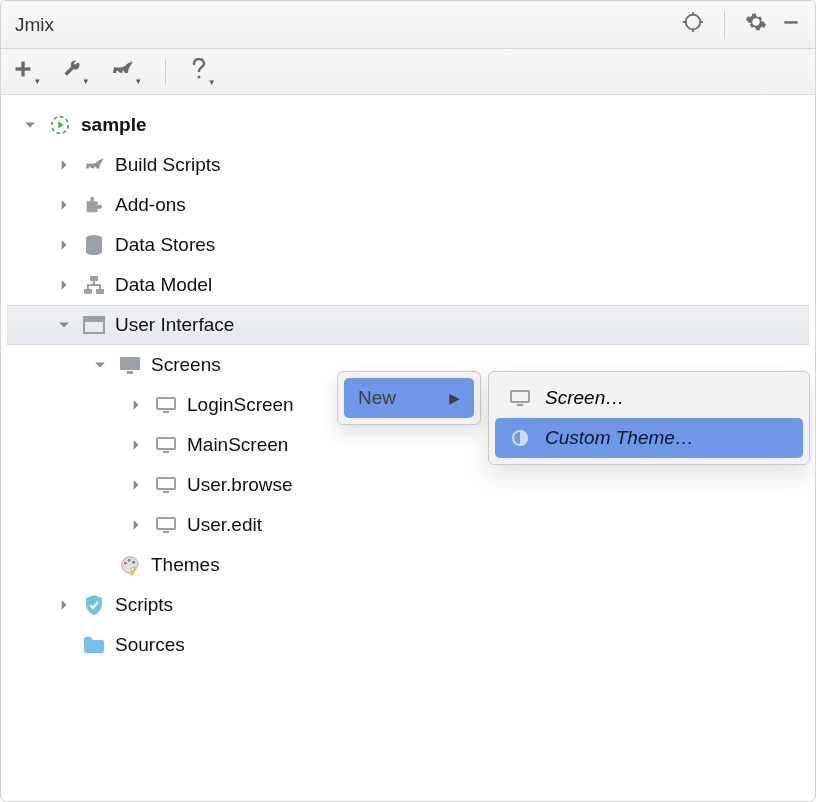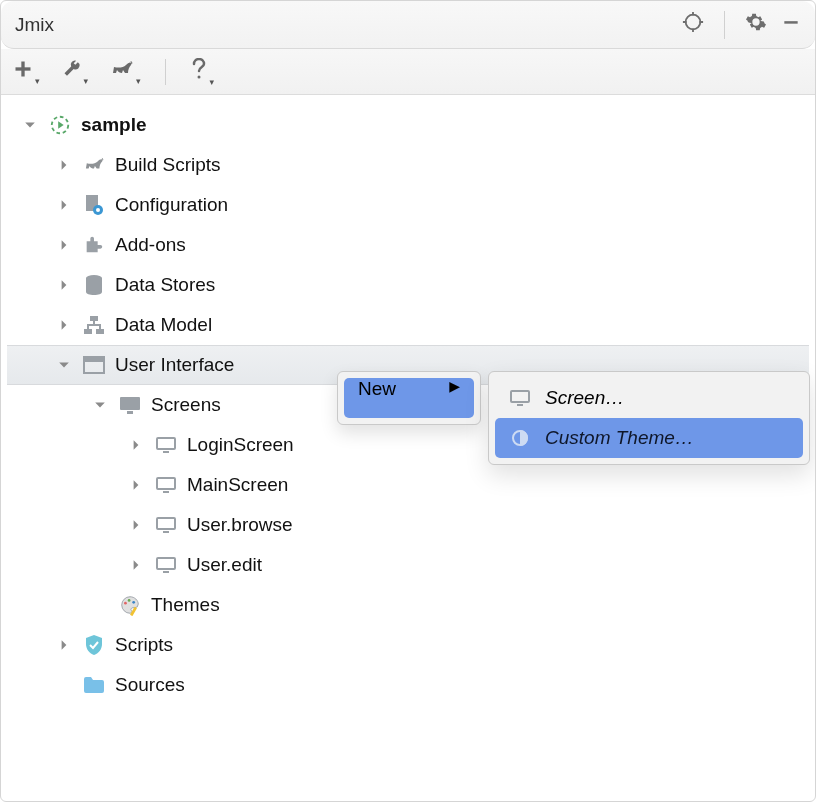--- a/index.html
+++ b/index.html
@@ -14,21 +14,20 @@
   border: 1px solid #d5d5d5;
   border-radius: 6px;
 }
 .titlebar {
   height: 48px;
   background: linear-gradient(#f8f8f8, #f2f2f2);
   border-bottom: 1px solid #d9d9d9;
   display: flex;
   align-items: center;
   padding: 0 14px;
-  border-radius: 13px;
 }
 .titlebar .title { color: #333; font-size: 19px; flex: 1; }
 .titlebar .right { display: flex; align-items: center; gap: 14px; }
 .titlebar .divider { width: 1px; height: 28px; background: #d0d0d0; margin: 0 6px; }
 .titlebar svg { color: #6e6e6e; }
 .toolbar {
   height: 46px;
   background: linear-gradient(#f7f7f7, #f1f1f1);
   border-bottom: 1px solid #dcdcdc;
   display: flex;
@@ -76,25 +75,25 @@
   left: 336px; top: 370px;
   background: #f2f2f2;
   border: 1px solid #c9c9c9;
   border-radius: 6px;
   box-shadow: 0 8px 18px rgba(0,0,0,0.12);
   width: 144px;
   padding: 6px;
   z-index: 10;
 }
 .contextmenu .mitem {
-  display: flex; align-items: flex-start;
+  display: flex; align-items: center;
   height: 40px;
   border-radius: 5px;
   padding: 0 14px;
-  color: #000000;
+  color: #404040;
   background: #6e97e8;
   justify-content: space-between;
 }
 .contextmenu .mitem .mtext { font-size: 19px; }
 .contextmenu .mitem .msub { font-size: 14px; }
 .submenu {
   position: absolute;
   left: 487px; top: 370px;
   background: #f2f2f2;
   border: 1px solid #c9c9c9;
@@ -200,35 +199,20 @@
         </svg>
       </span>
     <span class="node-icon">
         <svg width="22" height="18" viewBox="0 0 24 20" fill="#8f9396">
           <path d="M20 2c2 0 3 2 2 3l-1-1c-1-1-3 0-5 2-3 3-8 3-12 2l-1 6h3l1-3c1 2 3 3 5 3l1-3 2 3h3c0-3 1-6 3-8 1-1 0-4-1-4z"></path>
         </svg>
       </span>
     <span class="label">Build Scripts</span>
   </div>
 
-  <div class="row" style="padding-left:48px">
-    <span class="arrow">
-        <svg viewBox="0 0 10 10" fill="#8a8a8a">
-          <path d="M3 1l4 4-4 4z"></path>
-        </svg>
-      </span>
-    <span class="node-icon">
-        <svg width="20" height="22" viewBox="0 0 20 22">
-          <rect x="2" y="1" width="12" height="16" fill="#9aa0a6"></rect>
-          <circle cx="14" cy="16" r="5" fill="#3b97d3"></circle>
-          <circle cx="14" cy="16" r="2" fill="#fff"></circle>
-        </svg>
-      </span>
-    <span class="label">Configuration</span>
-  </div>
 
   <div class="row" style="padding-left:48px">
     <span class="arrow">
         <svg viewBox="0 0 10 10" fill="#8a8a8a">
           <path d="M3 1l4 4-4 4z"></path>
         </svg>
       </span>
     <span class="node-icon">
         <svg width="22" height="22" viewBox="0 0 24 24" fill="#9aa0a6">
           <path d="M4 8h4V5a2 2 0 114 0v3h4v4h3a2 2 0 110 4h-3v4H4z"></path>

